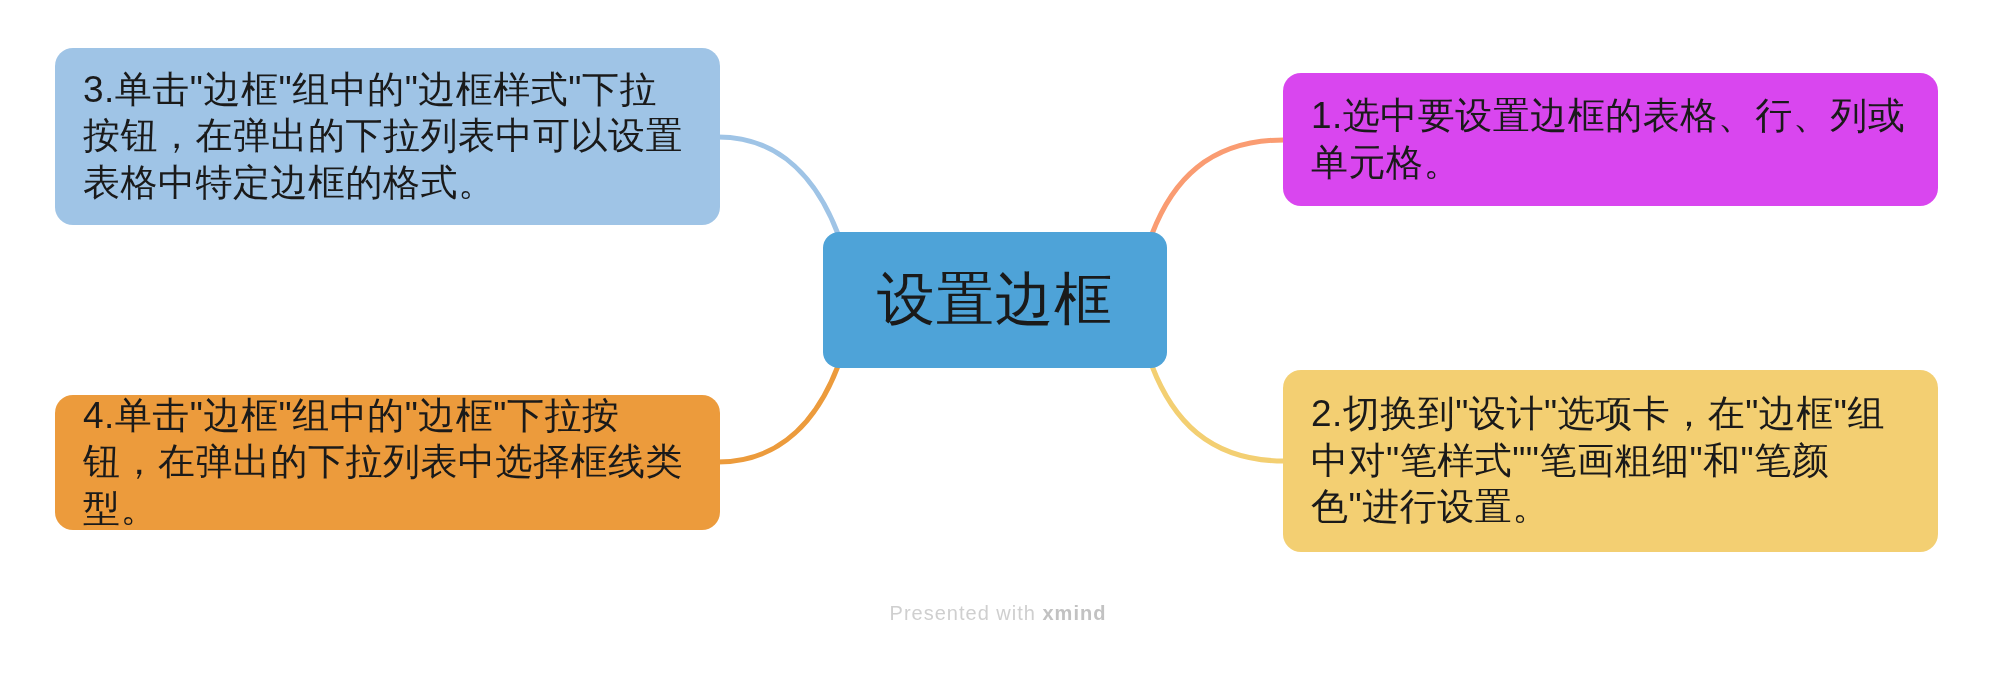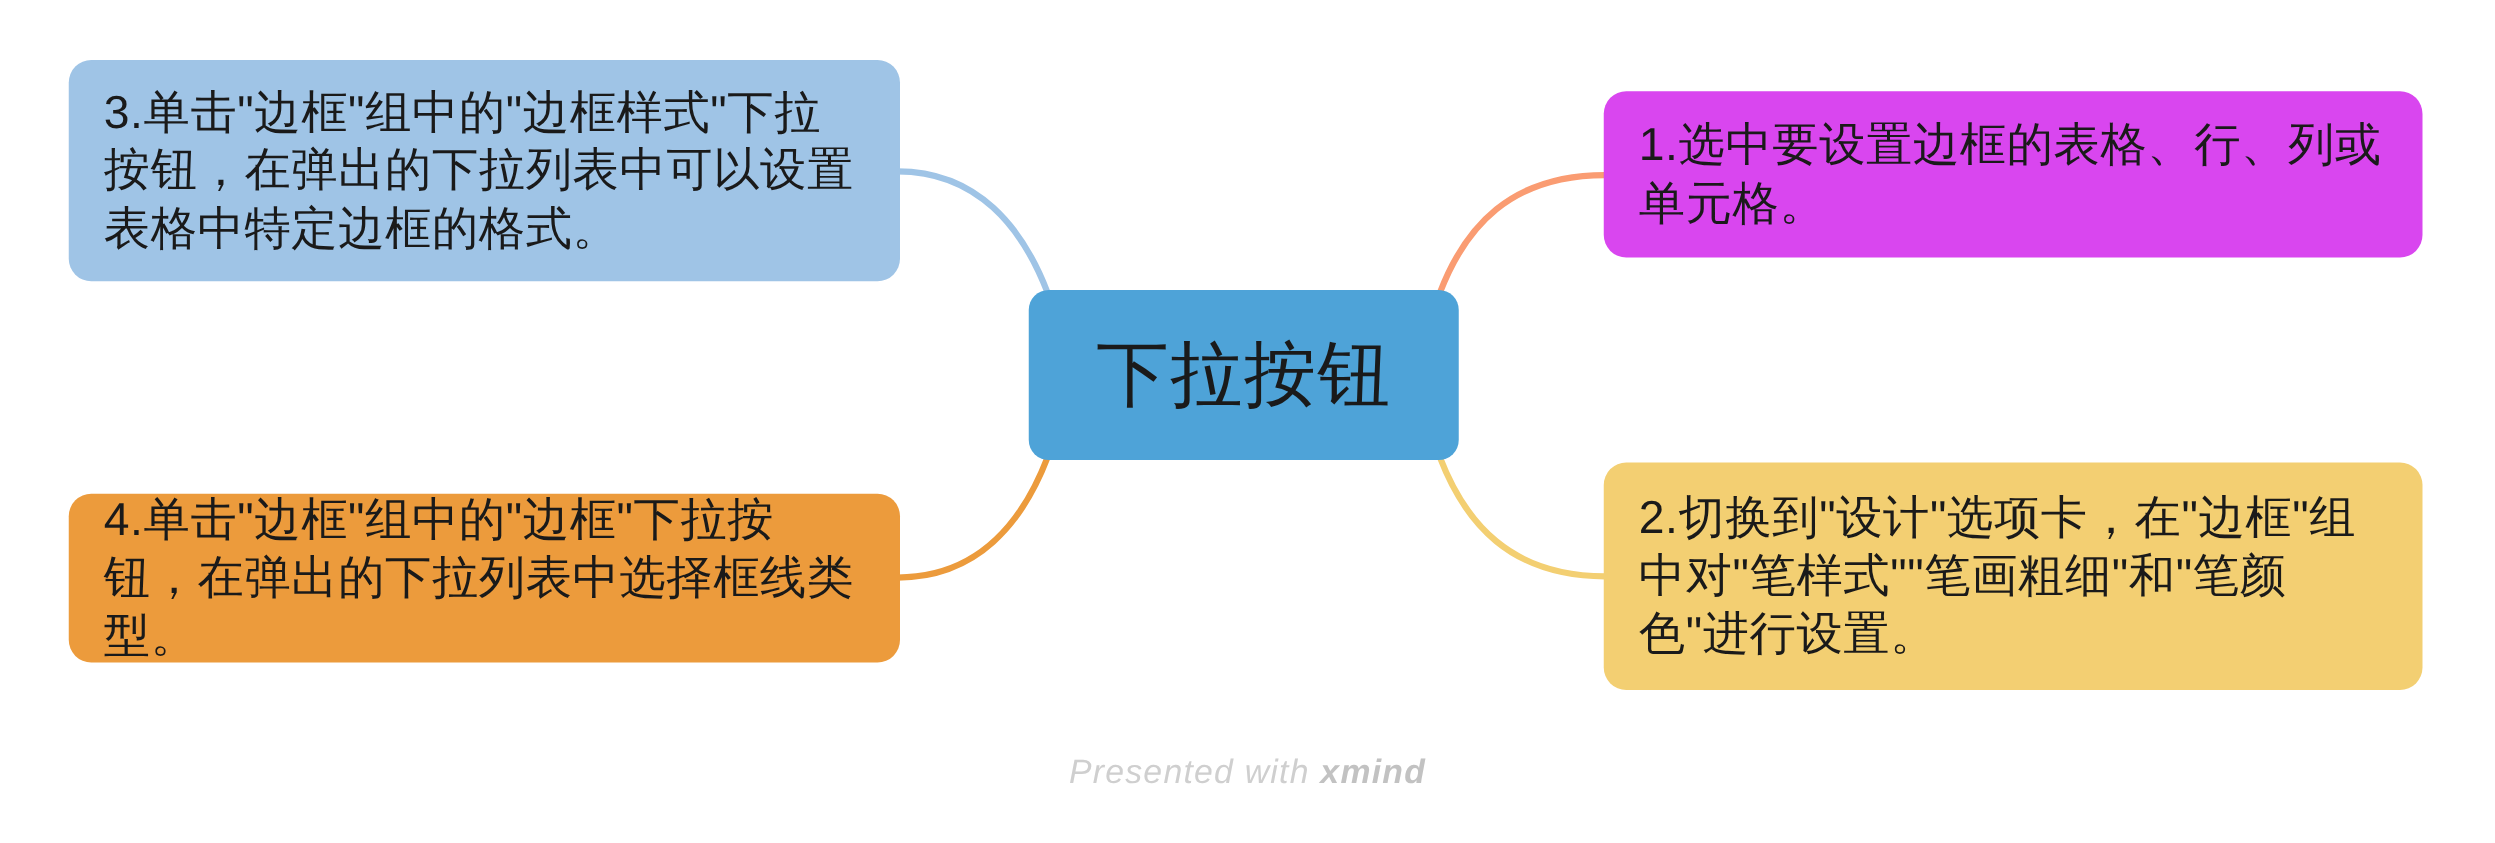--- a/index.html
+++ b/index.html
@@ -52,42 +52,41 @@
   }
   .topic-step-1 { left: 1283px; top: 73px;  width: 655px; height: 133px; }
   .topic-step-2 { left: 1283px; top: 370px; width: 655px; height: 182px; }
   .topic-step-3 { left: 55px;   top: 48px;  width: 665px; height: 177px; }
   .topic-step-4 { left: 55px;   top: 395px; width: 665px; height: 135px; }
   .watermark {
     position: absolute;
     left: 0; right: 0;
     top: 602px;
     text-align: center;
-    font-size: 27px;
+    font-size: 20px;
     letter-spacing: 1px;
     user-select: none;
-    font-style: italic;
   }
   .watermark .prefix { color: #cfcfcf; font-weight: 400; }
   .watermark .brand  { color: #c2c2c2; font-weight: 700; }
 </style>
 </head>
 <body>
 
 <div class="canvas">
 
   <svg class="connector-layer" viewBox="0 0 1996 674" xmlns="http://www.w3.org/2000/svg">
     <path d="M 1152 234 C 1172 182, 1208 140, 1284 140" style="stroke: rgb(250, 156, 114);"></path>
     <path d="M 1152 366 C 1172 418, 1208 461, 1284 461" style="stroke: rgb(243, 207, 114);"></path>
     <path d="M 838 234 C 818 182, 782 137, 718 137" style="stroke: rgb(159, 196, 230);"></path>
     <path d="M 838 366 C 818 418, 782 462, 718 462" style="stroke: rgb(236, 155, 60);"></path>
   </svg>
 
   <div class="topic central-topic" style="background: rgb(78, 163, 216);">
-    <span>下拉按钮</span>
+    <span>设置边框</span>
   </div>
 
   <div class="topic branch-topic topic-step-1" style="background: #d946ef;">
     <span>1.选中要设置边框的表格、行、列或单元格。</span>
   </div>
 
   <div class="topic branch-topic topic-step-2" style="background: rgb(243, 207, 114);">
     <span>2.切换到"设计"选项卡，在"边框"组中对"笔样式""笔画粗细"和"笔颜色"进行设置。</span>
   </div>
 

